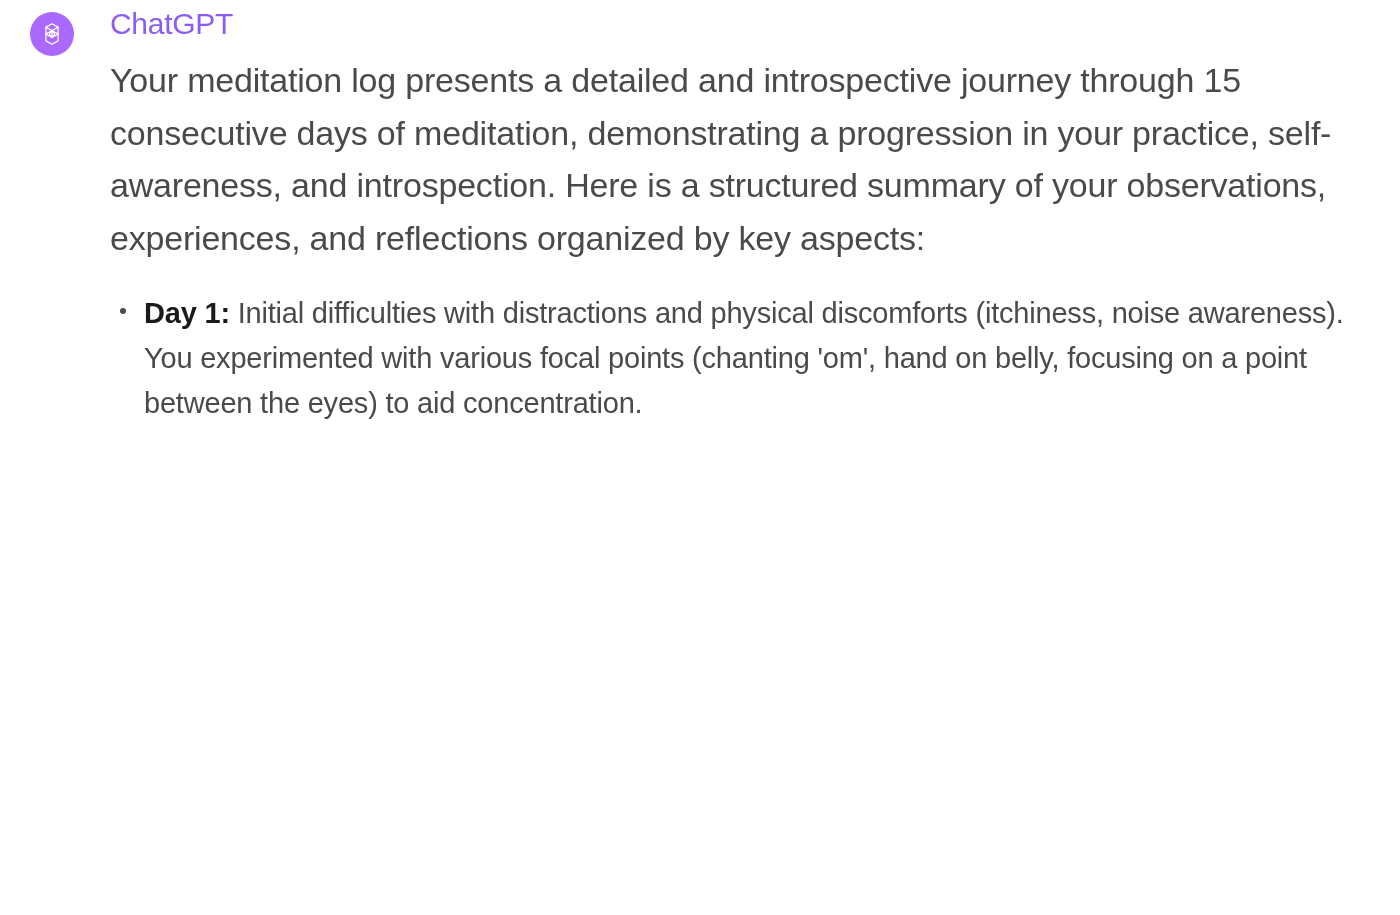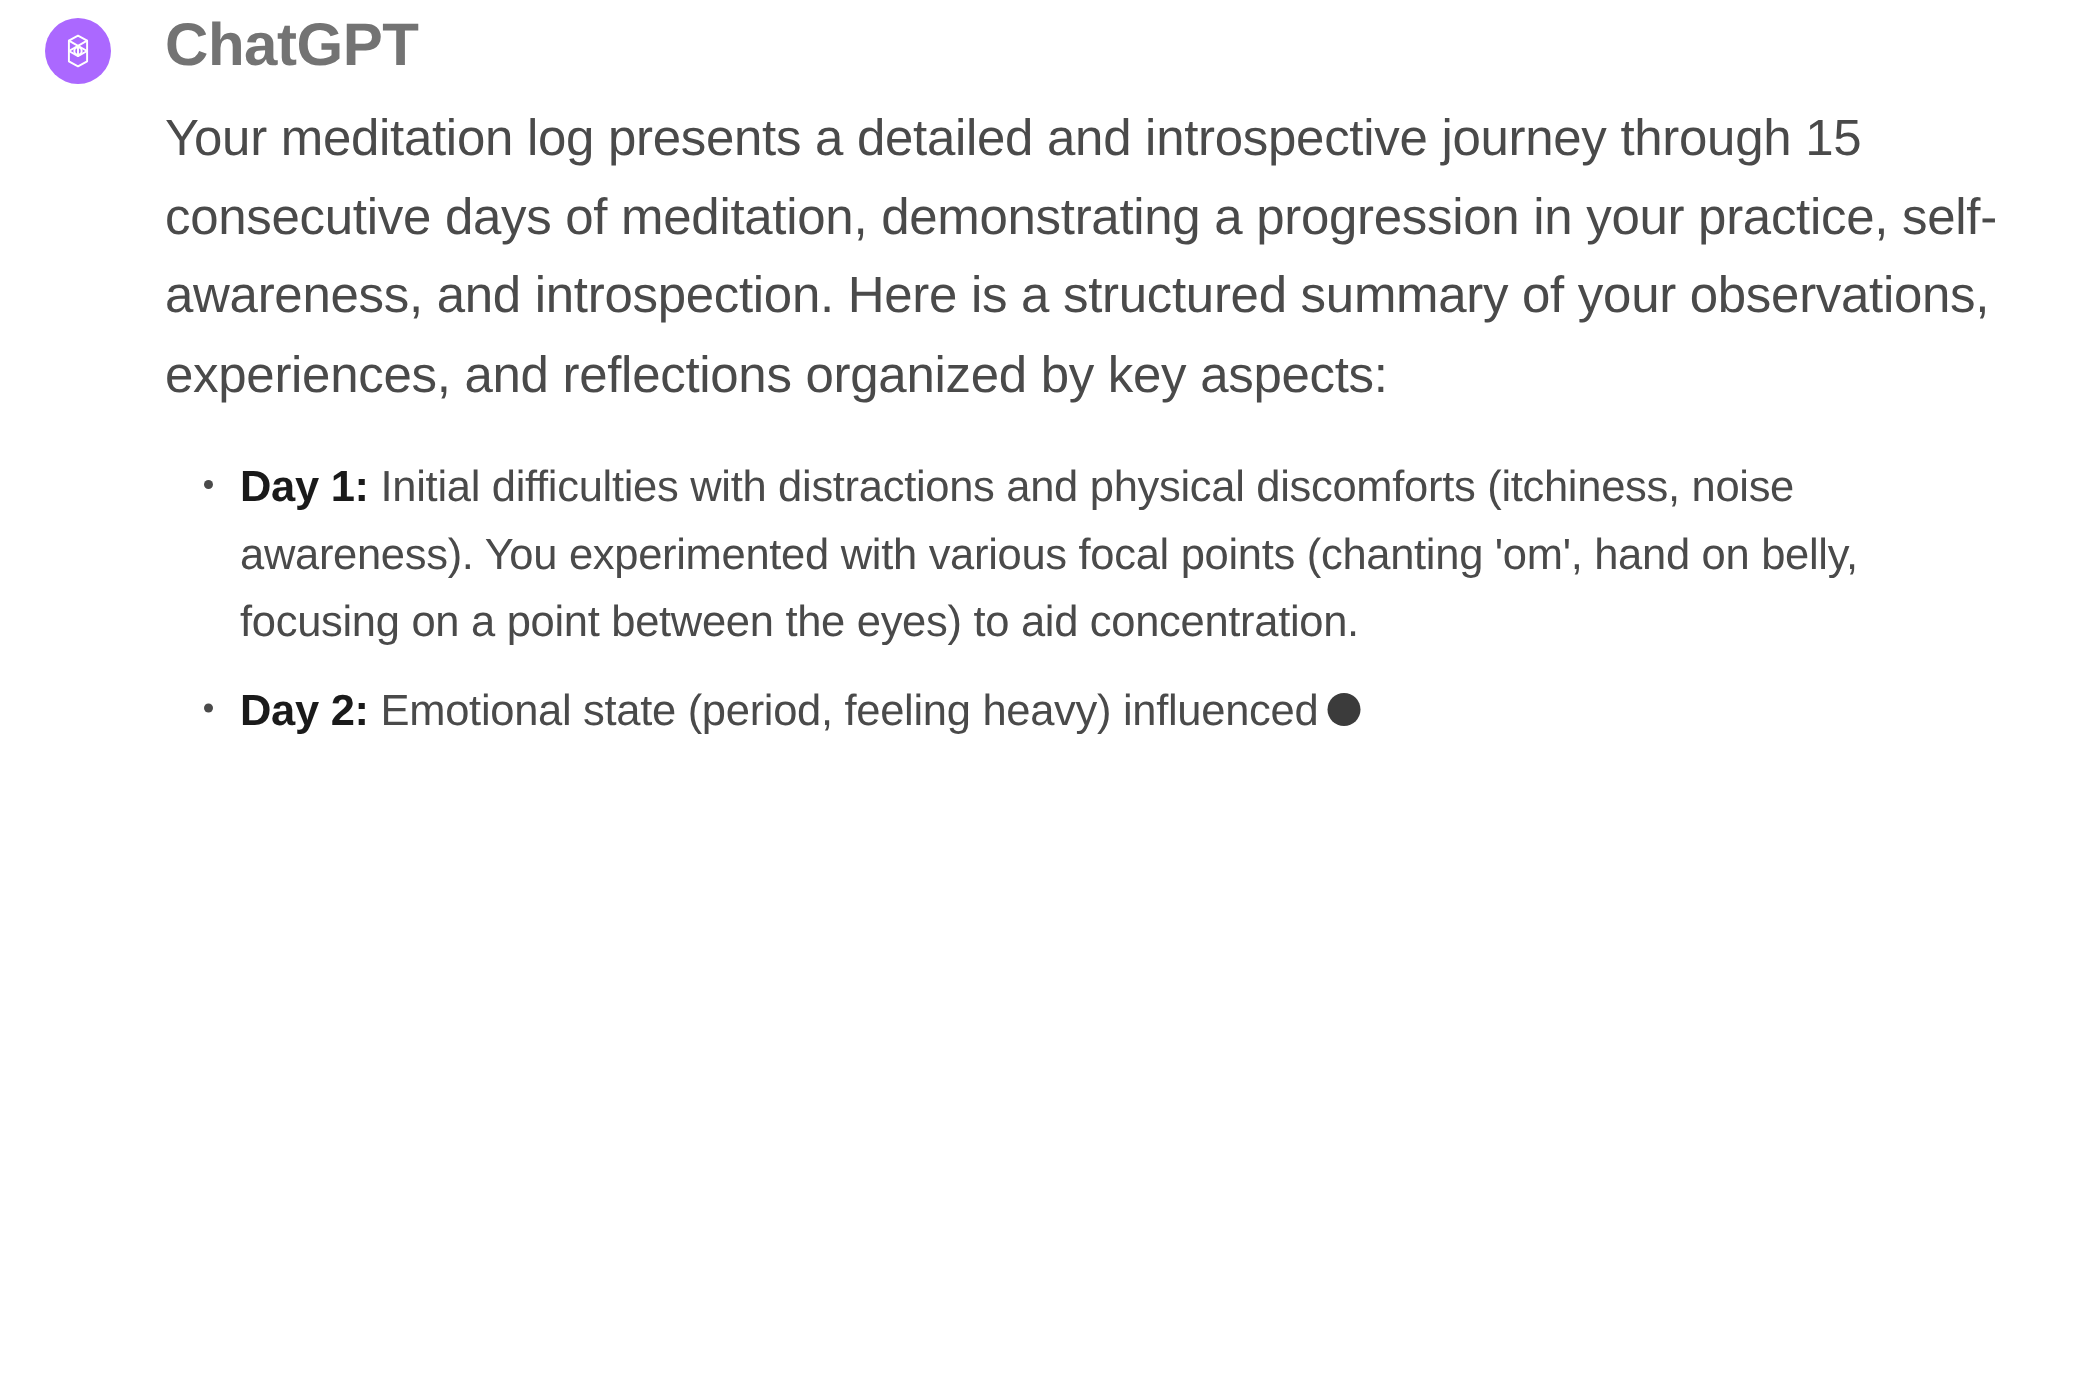--- a/index.html
+++ b/index.html
@@ -44,23 +44,23 @@
     width: 28px;
     height: 28px;
     display: block;
   }
 
   .msg-body {
     margin-left: 80px;
   }
 
   .author {
-    font-size: 40px;
-    font-weight: bold;
-    color: #737373;
+    font-size: 30px;
+    font-weight: normal;
+    color: #8b5cf6;
     letter-spacing: -0.3px;
     line-height: 1.2;
     margin: 0 0 12px 0;
   }
 
   .paragraph {
     font-size: 34px;
     line-height: 1.55;
     color: #4a4a4a;
     margin: 0 0 26px 0;
@@ -71,21 +71,21 @@
     font-size: 34px;
     font-weight: bold;
     color: #0d0d0d;
     letter-spacing: -0.5px;
     margin: 44px 0 26px 0;
     line-height: 1.25;
   }
 
   ul.bullets {
     list-style: none;
-    margin: 16px;
+    margin: 0;
     padding: 0;
   }
 
   ul.bullets li {
     position: relative;
     padding-left: 34px;
     font-size: 29px;
     line-height: 1.55;
     color: #4a4a4a;
     margin-bottom: 14px;
@@ -143,21 +143,18 @@
 
       <div class="author">ChatGPT</div>
 
       <p class="paragraph">Your meditation log presents a detailed and introspective journey through 15 consecutive days of meditation, demonstrating a progression in your practice, self-awareness, and introspection. Here is a structured summary of your observations, experiences, and reflections organized by key aspects:</p>
 
 
       <ul class="bullets">
         <li>
           <span class="bullet-label">Day 1:</span><span> Initial difficulties with distractions and physical discomforts (itchiness, noise awareness). You experimented with various focal points (chanting 'om', hand on belly, focusing on a point between the eyes) to aid concentration.</span>
         </li>
-        <li>
-          <span class="bullet-label">Day 2:</span><span> Emotional state (period, feeling heavy) influenced</span><span class="cursor-dot"></span>
-        </li>
       </ul>
 
     </div>
   </div>
 
 </div>
 
 </body></html>

